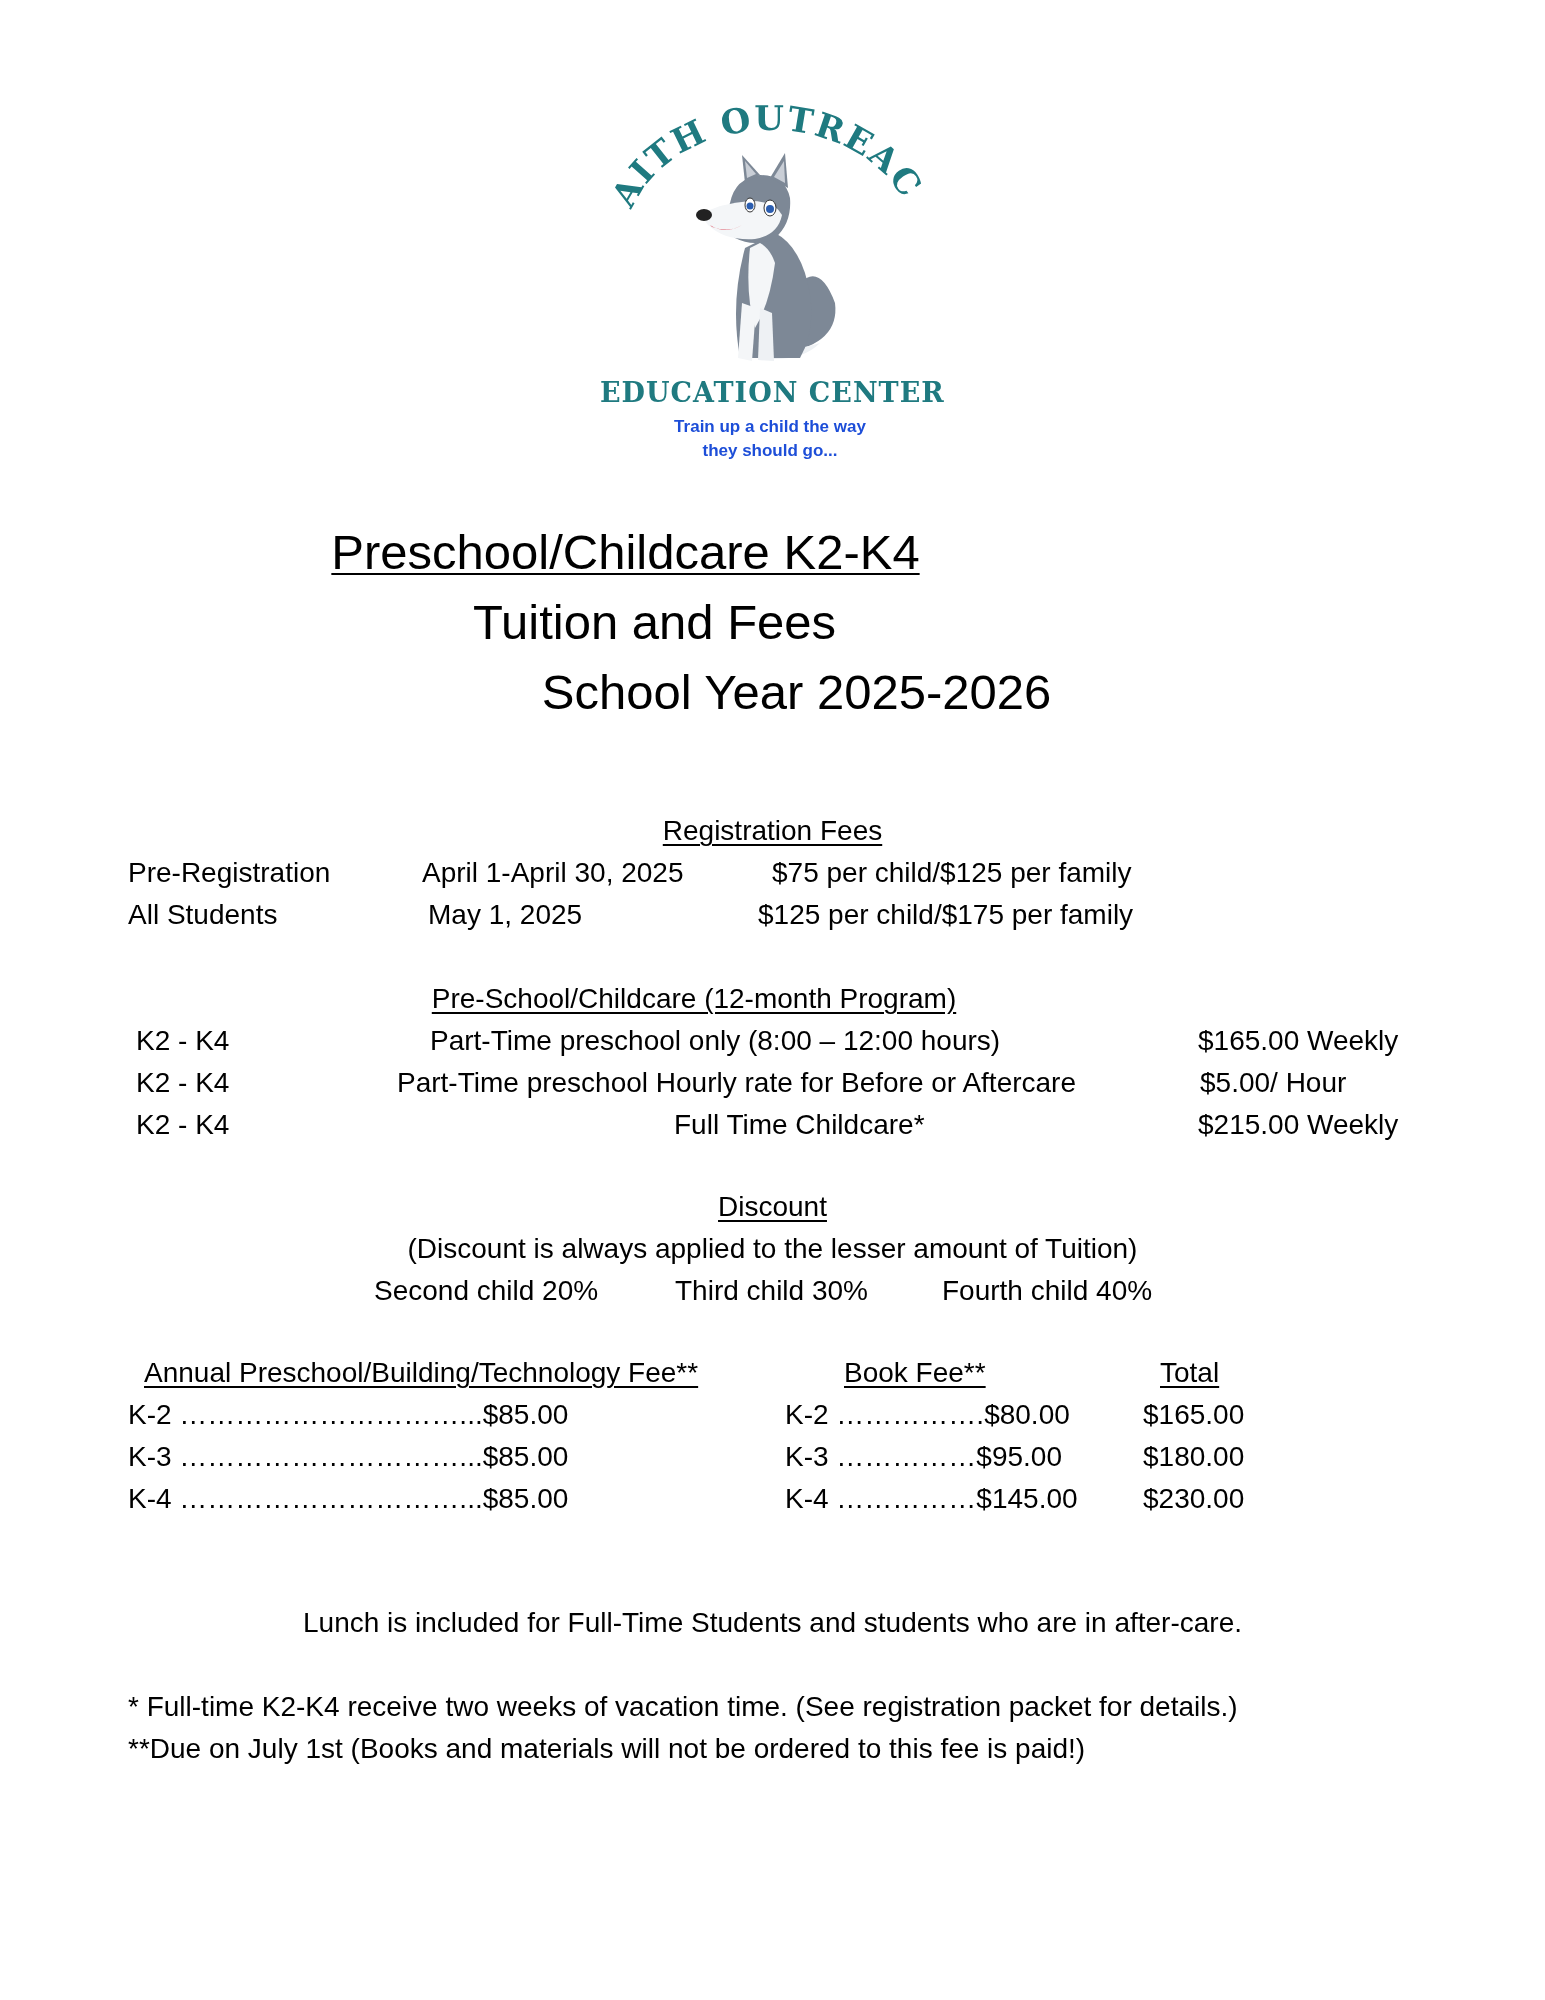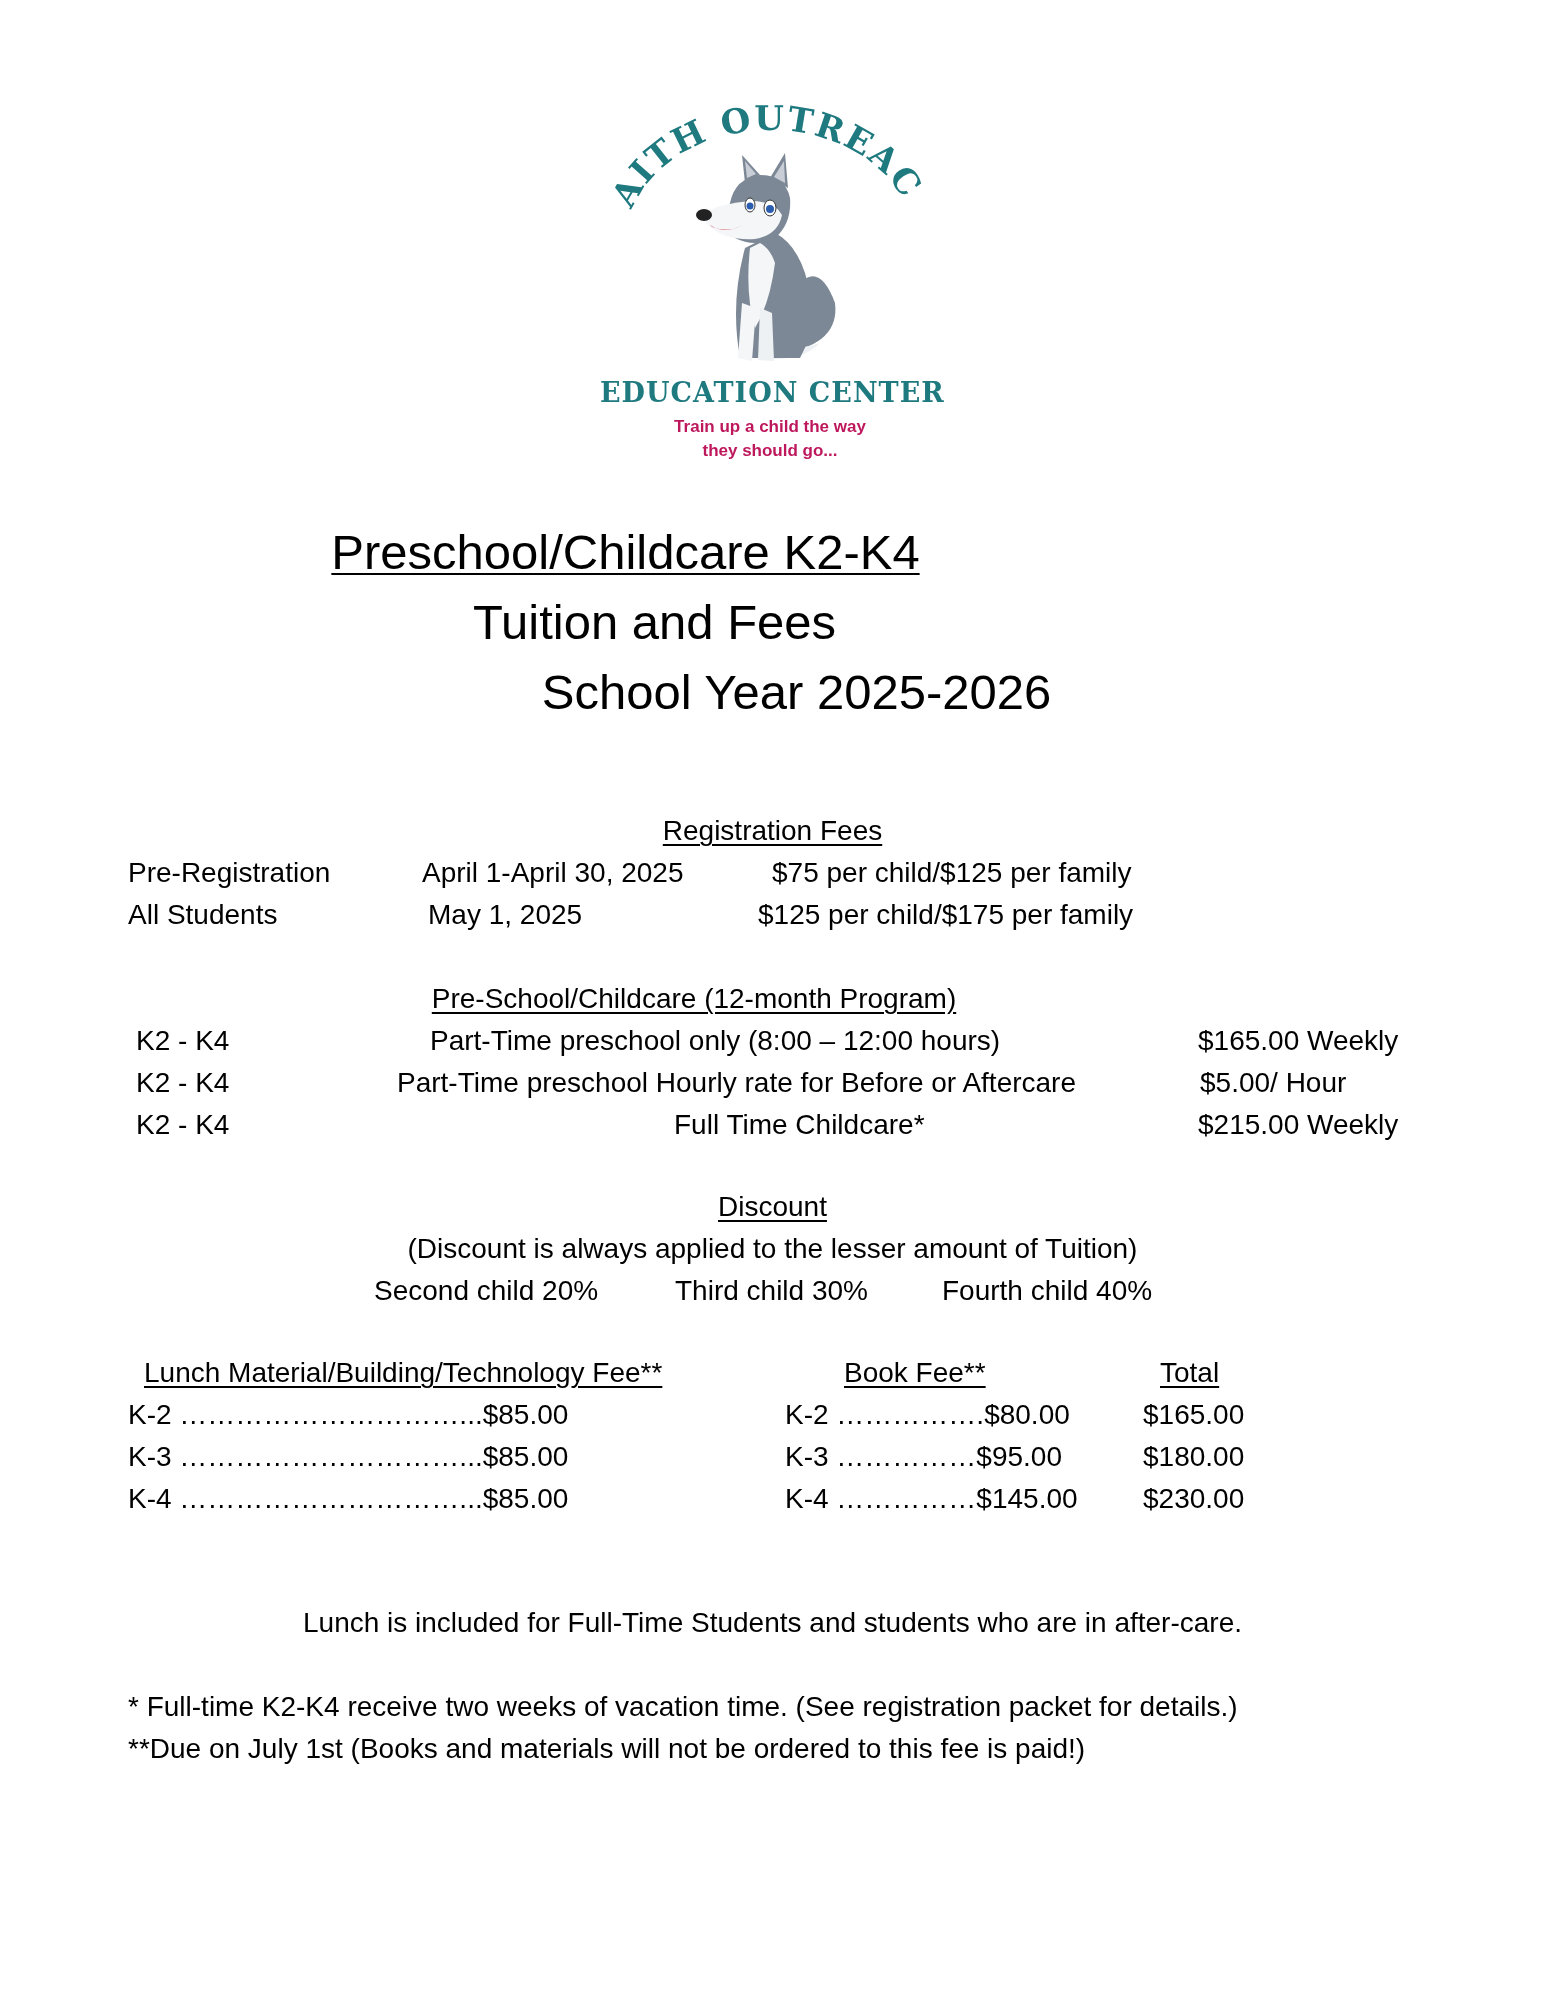--- a/index.html
+++ b/index.html
@@ -4,21 +4,21 @@
 <style>
   html, body { margin: 0; padding: 0; background: #ffffff; }
   body { width: 1545px; height: 2000px; position: relative; font-family: "Liberation Sans", sans-serif; color: #000; overflow: hidden; }
   .abs { position: absolute; white-space: nowrap; }
   .u { text-decoration: underline; text-underline-offset: 4px; text-decoration-thickness: 2px; }
   .t28 { font-size: 28px; line-height: 34px; }
   .center { text-align: center; }
   .title { font-size: 49px; line-height: 60px; }
   .logo-arc { font-family: "DejaVu Serif", serif; font-weight: bold; fill: #1f7a80; }
   .logo-edu { font-family: "DejaVu Serif", serif; font-weight: bold; color: #1f7a80; font-size: 27px; letter-spacing: 1px; }
-  .logo-tag { font-family: "Liberation Sans", sans-serif; font-weight: bold; color: #be185d; font-size: 17px; line-height: 24px; }
+  .logo-tag { font-family: "Liberation Sans", sans-serif; font-weight: bold; color: #1d4ed8; font-size: 17px; line-height: 24px; }
 </style>
 </head>
 <body>
 
 <div class="abs" style="left:600px; top:105px; width:340px; height:370px;">
   <svg width="340" height="120" viewBox="0 0 340 120" style="position:absolute; left:0; top:0;">
     <defs>
       <path id="arcpath" d="M 30 110 A 145 115 0 0 1 310 110"></path>
     </defs>
     <text class="logo-arc" font-size="34" letter-spacing="2">
@@ -92,21 +92,21 @@
   <div class="abs t28" style="left:674px; top:1108px;">Full Time Childcare*</div>
   <div class="abs t28" style="left:1198px; top:1108px;">$215.00 Weekly</div>
 </div>
 
 <div class="abs t28 center u" style="left:0; width:1545px; top:1190px;">Discount</div>
 <div class="abs t28 center" style="left:0; width:1545px; top:1232px;">(Discount is always applied to the lesser amount of Tuition)</div>
 <div class="abs t28" style="left:374px; top:1274px;">Second child 20%</div>
 <div class="abs t28" style="left:675px; top:1274px;">Third child 30%</div>
 <div class="abs t28" style="left:942px; top:1274px;">Fourth child 40%</div>
 
-<div class="abs t28 u" style="left:144px; top:1356px;">Lunch Material/Building/Technology Fee**</div>
+<div class="abs t28 u" style="left:144px; top:1356px;">Annual Preschool/Building/Technology Fee**</div>
 <div class="abs t28 u" style="left:844px; top:1356px;">Book Fee**</div>
 <div class="abs t28 u" style="left:1160px; top:1356px;">Total</div>
 
 <div>
   <div class="abs t28" style="left:128px; top:1398px; width:505px; overflow:hidden;">K-2 …………………………...$85.00</div>
   <div class="abs t28" style="left:785px; top:1398px;">K-2 …………….$80.00</div>
   <div class="abs t28" style="left:1143px; top:1398px;">$165.00</div>
 </div>
 <div>
   <div class="abs t28" style="left:128px; top:1440px; width:505px; overflow:hidden;">K-3 …………………………...$85.00</div>

